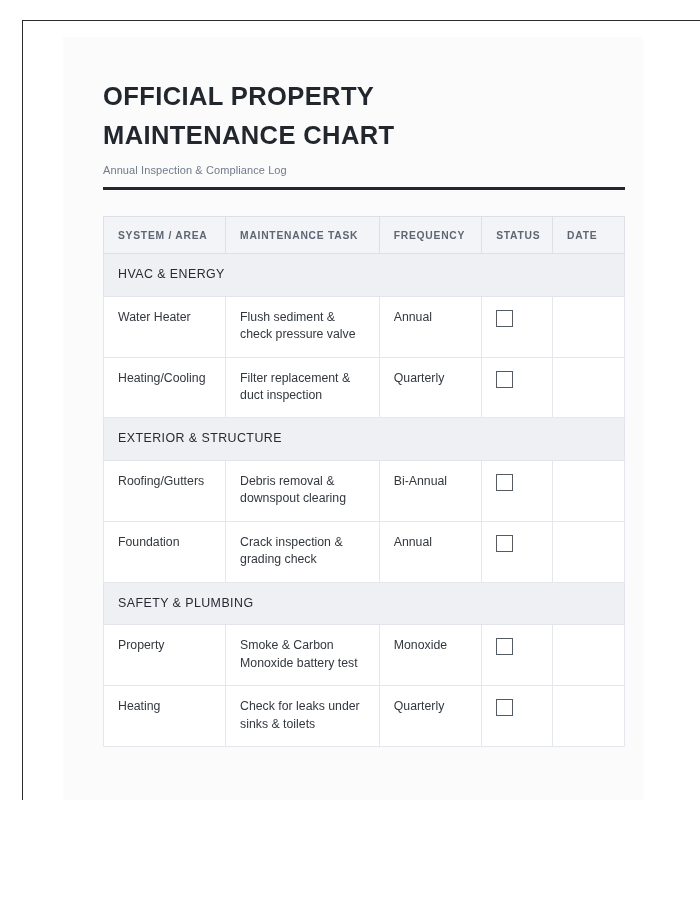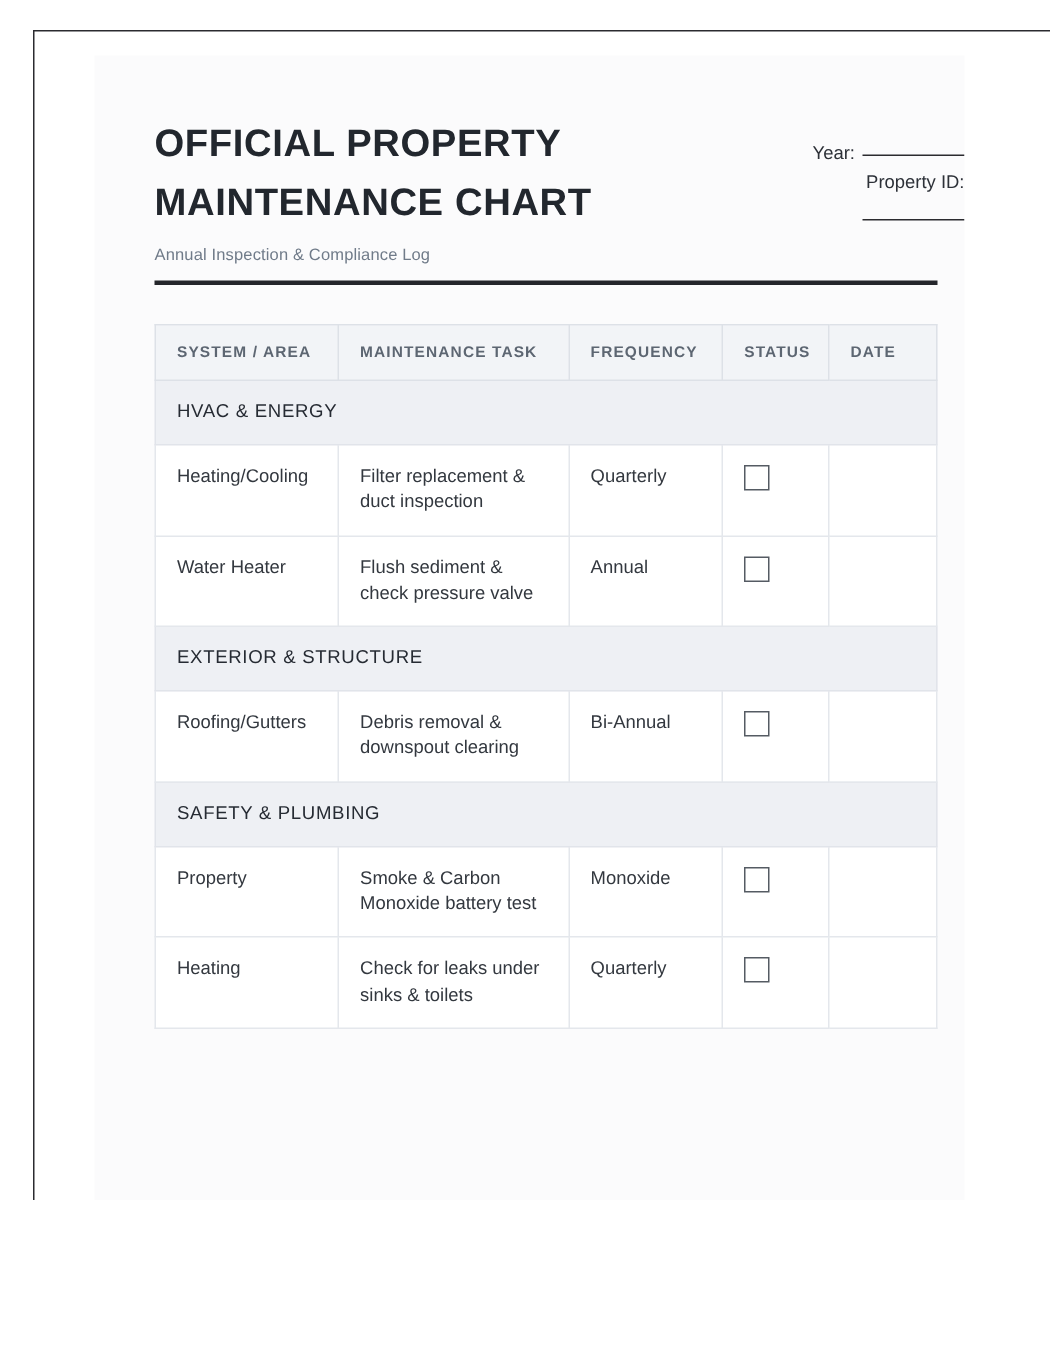--- a/index.html
+++ b/index.html
@@ -159,31 +159,20 @@
 <div id="doc-frame">
   <div id="page-sheet">
 
     <div class="header-zone">
       <div>
         <div class="doc-title">OFFICIAL PROPERTY</div>
         <div class="doc-title">MAINTENANCE CHART</div>
       </div>
       <div class="doc-subtitle">Annual Inspection &amp; Compliance Log</div>
 
-      <div class="meta-zone">
-        <div class="meta-row">
-          <span class="meta-label">Year:</span><span class="blank-line"></span>
-        </div>
-        <div class="meta-row">
-          <span class="meta-label">Property ID:</span>
-          <div>
-            <span class="blank-line-standalone"></span>
-          </div>
-        </div>
-      </div>
     </div>
 
     <div class="header-rule"></div>
 
     <div class="table-wrap">
       <table class="chart">
         <colgroup>
           <col class="col-sys">
             <col class="col-task">
             <col class="col-freq">
@@ -197,49 +186,58 @@
             <th>FREQUENCY</th>
             <th>STATUS</th>
             <th>DATE</th>
           </tr>
         </thead>
         <tbody id="table-body">
             <tr class="section-row">
               <td colspan="5">HVAC &amp; ENERGY</td>
             </tr>
             <tr>
+              <td>Water Heater</td>
+              <td>Flush sediment &amp; check pressure valve</td>
+              <td>Annual</td>
+              <td>
+                <span class="cb"></span>
+              </td>
+              <td></td>
+            </tr>
+            <tr>
               <td>Heating/Cooling</td>
               <td>Filter replacement &amp; duct inspection</td>
               <td>Quarterly</td>
               <td>
                 <span class="cb"></span>
               </td>
               <td></td>
             </tr>
-            <tr>
-              <td>Water Heater</td>
-              <td>Flush sediment &amp; check pressure valve</td>
-              <td>Annual</td>
-              <td>
-                <span class="cb"></span>
-              </td>
-              <td></td>
-            </tr>
             <tr class="section-row">
               <td colspan="5">EXTERIOR &amp; STRUCTURE</td>
             </tr>
             <tr>
               <td>Roofing/Gutters</td>
               <td>Debris removal &amp; downspout clearing</td>
               <td>Bi-Annual</td>
               <td>
                 <span class="cb"></span>
               </td>
               <td></td>
             </tr>
+            <tr>
+              <td>Foundation</td>
+              <td>Crack inspection &amp; grading check</td>
+              <td>Annual</td>
+              <td>
+                <span class="cb"></span>
+              </td>
+              <td></td>
+            </tr>
             <tr class="section-row">
               <td colspan="5">SAFETY &amp; PLUMBING</td>
             </tr>
             <tr>
               <td>Property</td>
               <td>Smoke &amp; Carbon Monoxide battery test</td>
               <td>Monoxide</td>
               <td>
                 <span class="cb"></span>
               </td>

